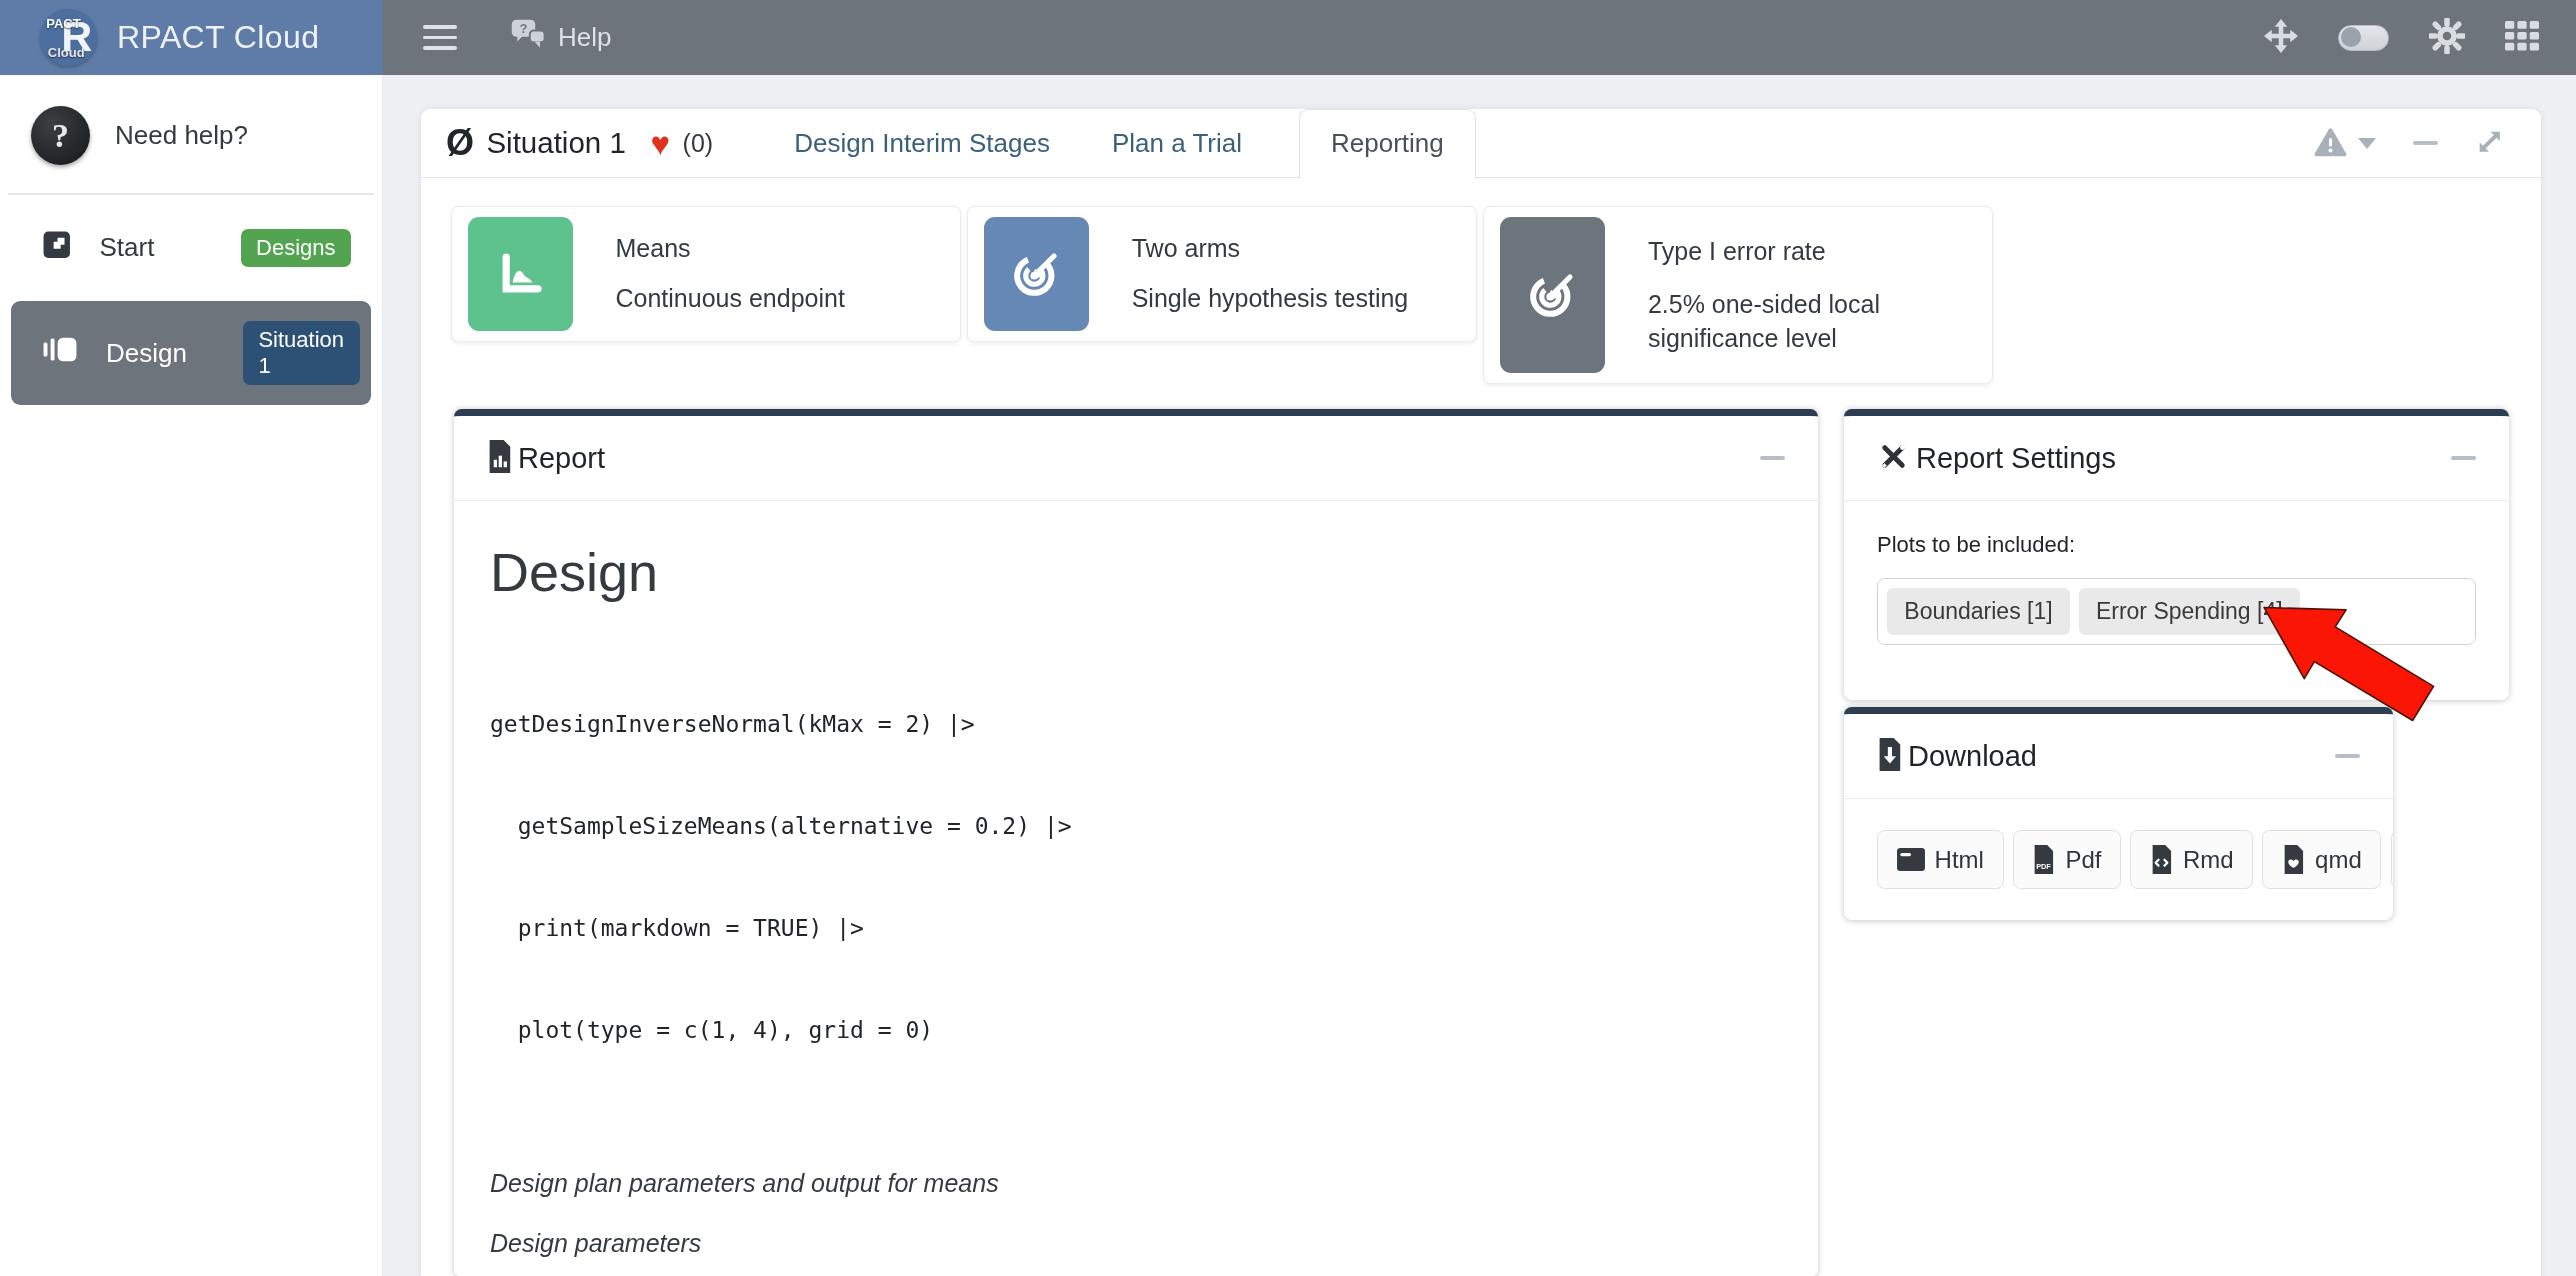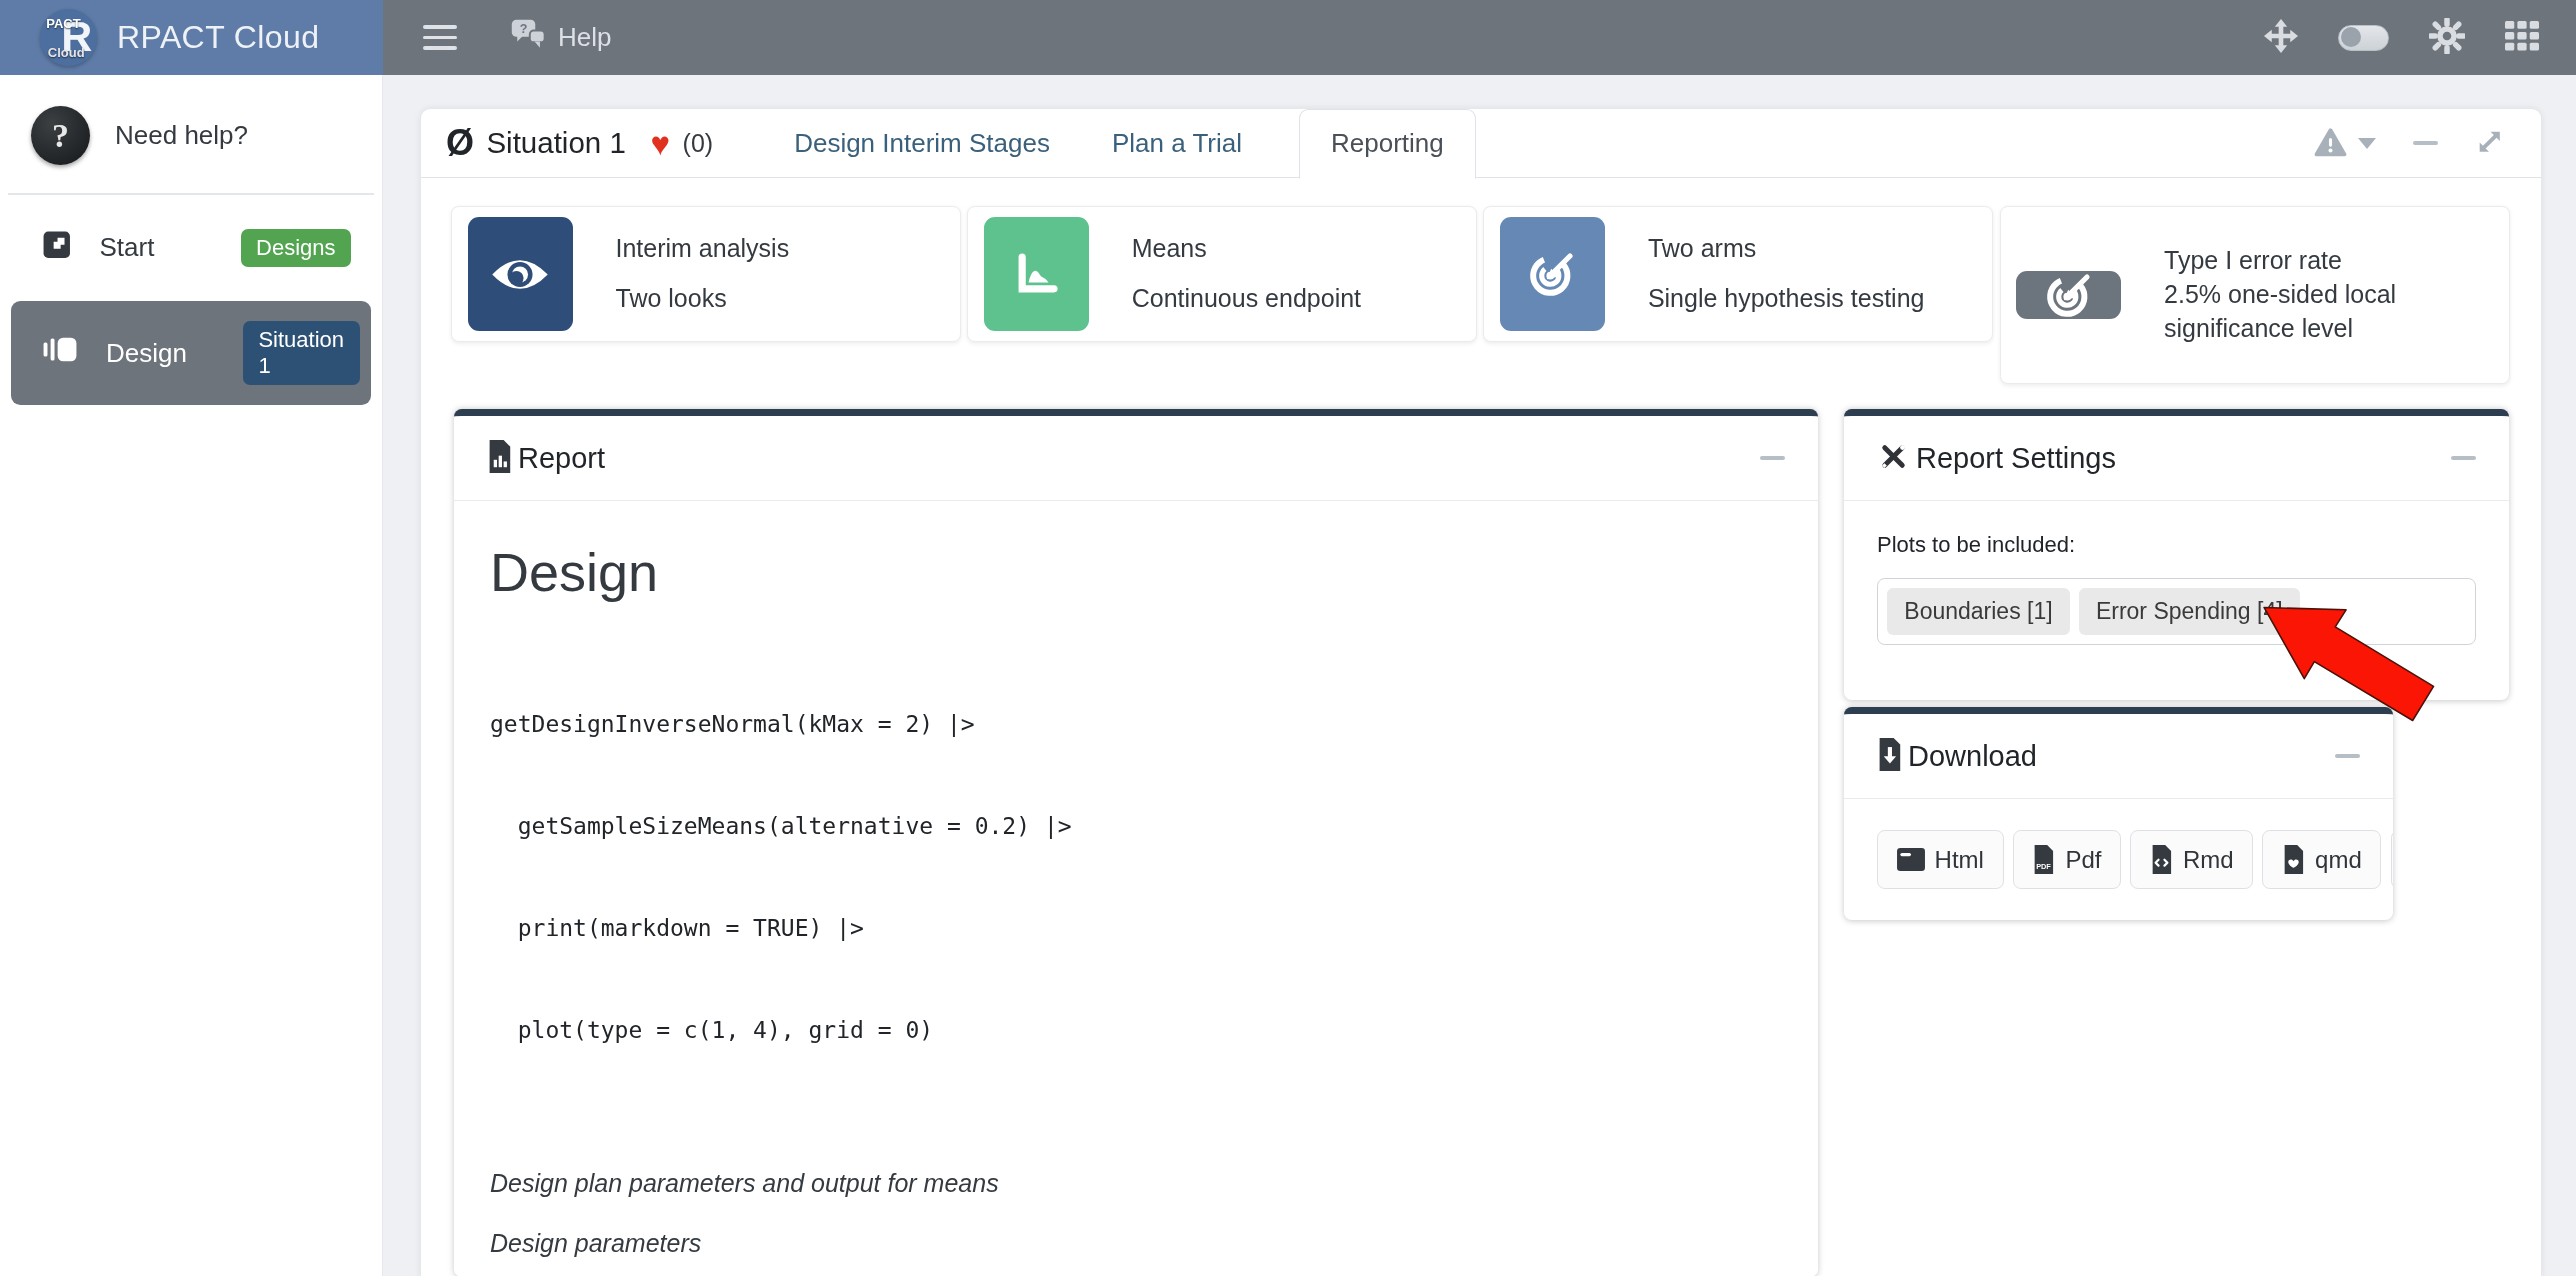--- a/index.html
+++ b/index.html
@@ -43,21 +43,21 @@
   .tabs { display:flex; align-items:center; align-self:stretch; margin-left:50px; }
   .tab { padding:0 31px; font-size:26px; color:#3a607c; display:flex; align-items:center; cursor:pointer; }
   .tab.active { align-self:stretch; background:#fff; border:1.6px solid #dfe3e7; border-bottom:1.6px solid #ffffff; margin-bottom:-1.6px; border-radius:9.3px 9.3px 0 0; color:#495057;margin-left:26px; }
   .tab-actions { margin-left:auto; display:flex; align-items:center; gap:37px; padding-right:37px; }
   .caret-down { width:0; height:0; border-left:9.3px solid transparent; border-right:9.3px solid transparent; border-top:11px solid #a8b1ba; }
   .dash { width:25px; height:4.7px; background:#b6bec6; border-radius:2.3px; cursor:pointer; }
 
   
   .cardsrow { display:flex; gap:6.2px; padding:28px 30px 0; align-items:flex-start; }
   .infocard { width:510px; height:136px; background:#fff; border:0.8px solid #e9ebef; border-radius:7.8px; box-shadow:0 1.6px 4.7px rgba(0,0,0,.07); display:flex; }
-  .infocard.tall { height:178px;align-items:center; }
+  .infocard.tall { height:178px; }
   .iconblock { width:105px; margin:10px 0 10px 15.5px; border-radius:11px; display:flex; align-items:center; justify-content:center; flex:0 0 auto; }
   .infocard.tall .iconblock { margin:10px 0 10px 15.5px; }
   .cardtext { display:flex; flex-direction:column; justify-content:space-evenly; padding:7.8px 18.6px 7.8px 43px; font-size:25px; color:#343a40; line-height:1.35; }
 
   
   .panel { position:absolute; background:#fff; border-radius:7.8px; border-top:7px solid #2c3e50; box-shadow:0 0.8px 6.2px rgba(0,0,0,.22); overflow:hidden; }
   .panel-header { height:85px; display:flex; align-items:center; gap:6px; padding:0 33px; border-bottom:1.6px solid #e9ecef; }
   .panel-title { font-size:29px; color:#212529; }
   .panel-header .dash { margin-left:auto; }
   .panel-report { left:33px; top:300px; width:1364px; height:868px; }
@@ -218,34 +218,20 @@
         <svg width="29.5" height="29.5" viewBox="0 0 38 38">
           <line x1="11" y1="27" x2="27" y2="11" stroke="#a8b1ba" stroke-width="5"></line>
           <polygon points="20,6 32,6 32,18" fill="#a8b1ba"></polygon>
           <polygon points="6,20 6,32 18,32" fill="#a8b1ba"></polygon>
         </svg>
       </span>
     </div>
   </div>
 
   <div class="cardsrow">
-    <div class="infocard">
-      <div class="iconblock" style="background-color: rgb(46, 78, 121);">
-        <svg width="64" height="43" viewBox="0 0 70 48">
-          <path d="M4,24 Q35,-8 66,24 Q35,56 4,24 Z" fill="#ffffff"></path>
-          <circle cx="35" cy="24" r="14" fill="#2e4e79"></circle>
-          <circle cx="35" cy="24" r="9" fill="#ffffff"></circle>
-          <circle cx="31" cy="28" r="8" fill="#2e4e79"></circle>
-        </svg>
-      </div>
-      <div class="cardtext">
-        <div>Interim analysis</div>
-        <div>Two looks</div>
-      </div>
-    </div>
 
     <div class="infocard">
       <div class="iconblock" style="background-color: rgb(94, 194, 142);">
         <svg width="51" height="51" viewBox="0 0 64 64">
           <path d="M14,10 V50 H54" fill="none" stroke="#ffffff" stroke-width="9" stroke-linecap="round"></path>
           <path d="M22,42 C26,26 31,24 36,32 C39,37 43,35 47,42 Z" fill="#ffffff"></path>
         </svg>
       </div>
       <div class="cardtext">
         <div>Means</div>

